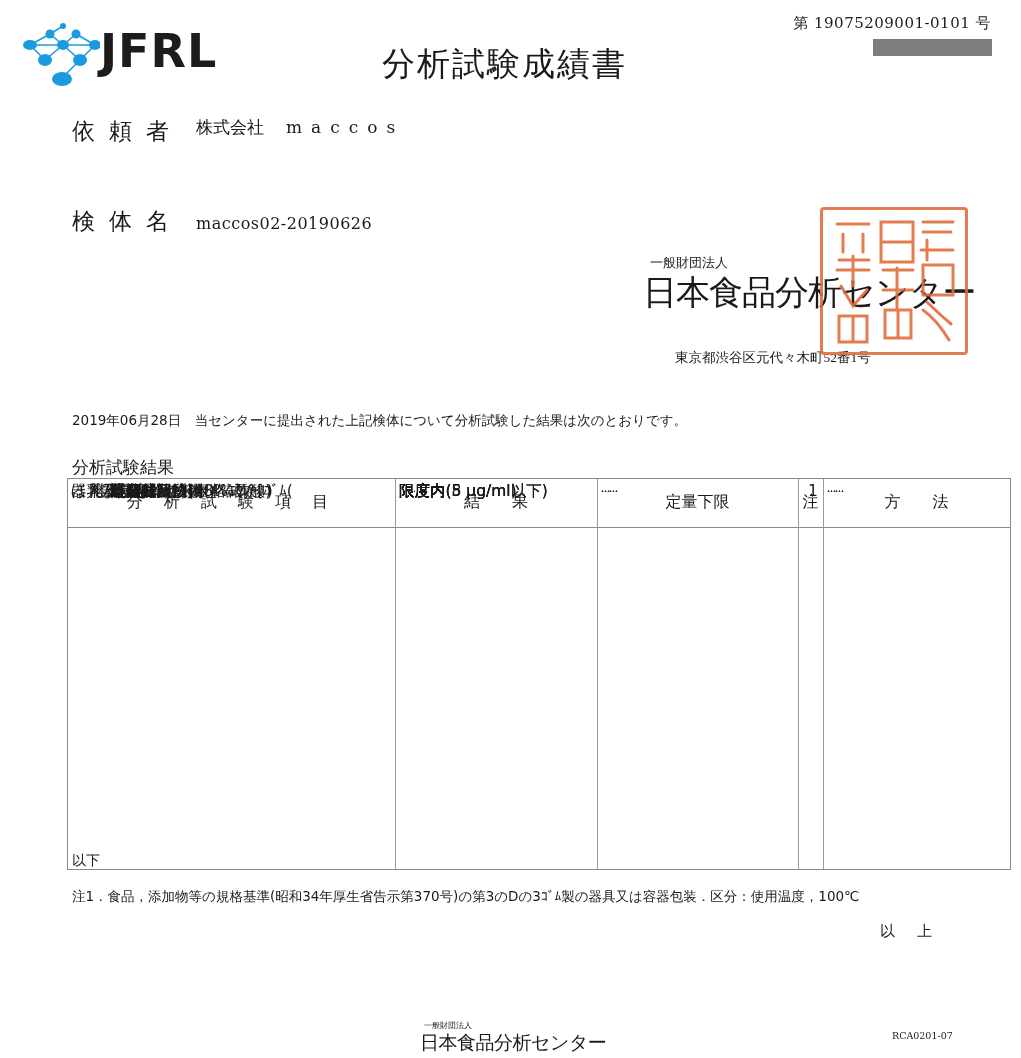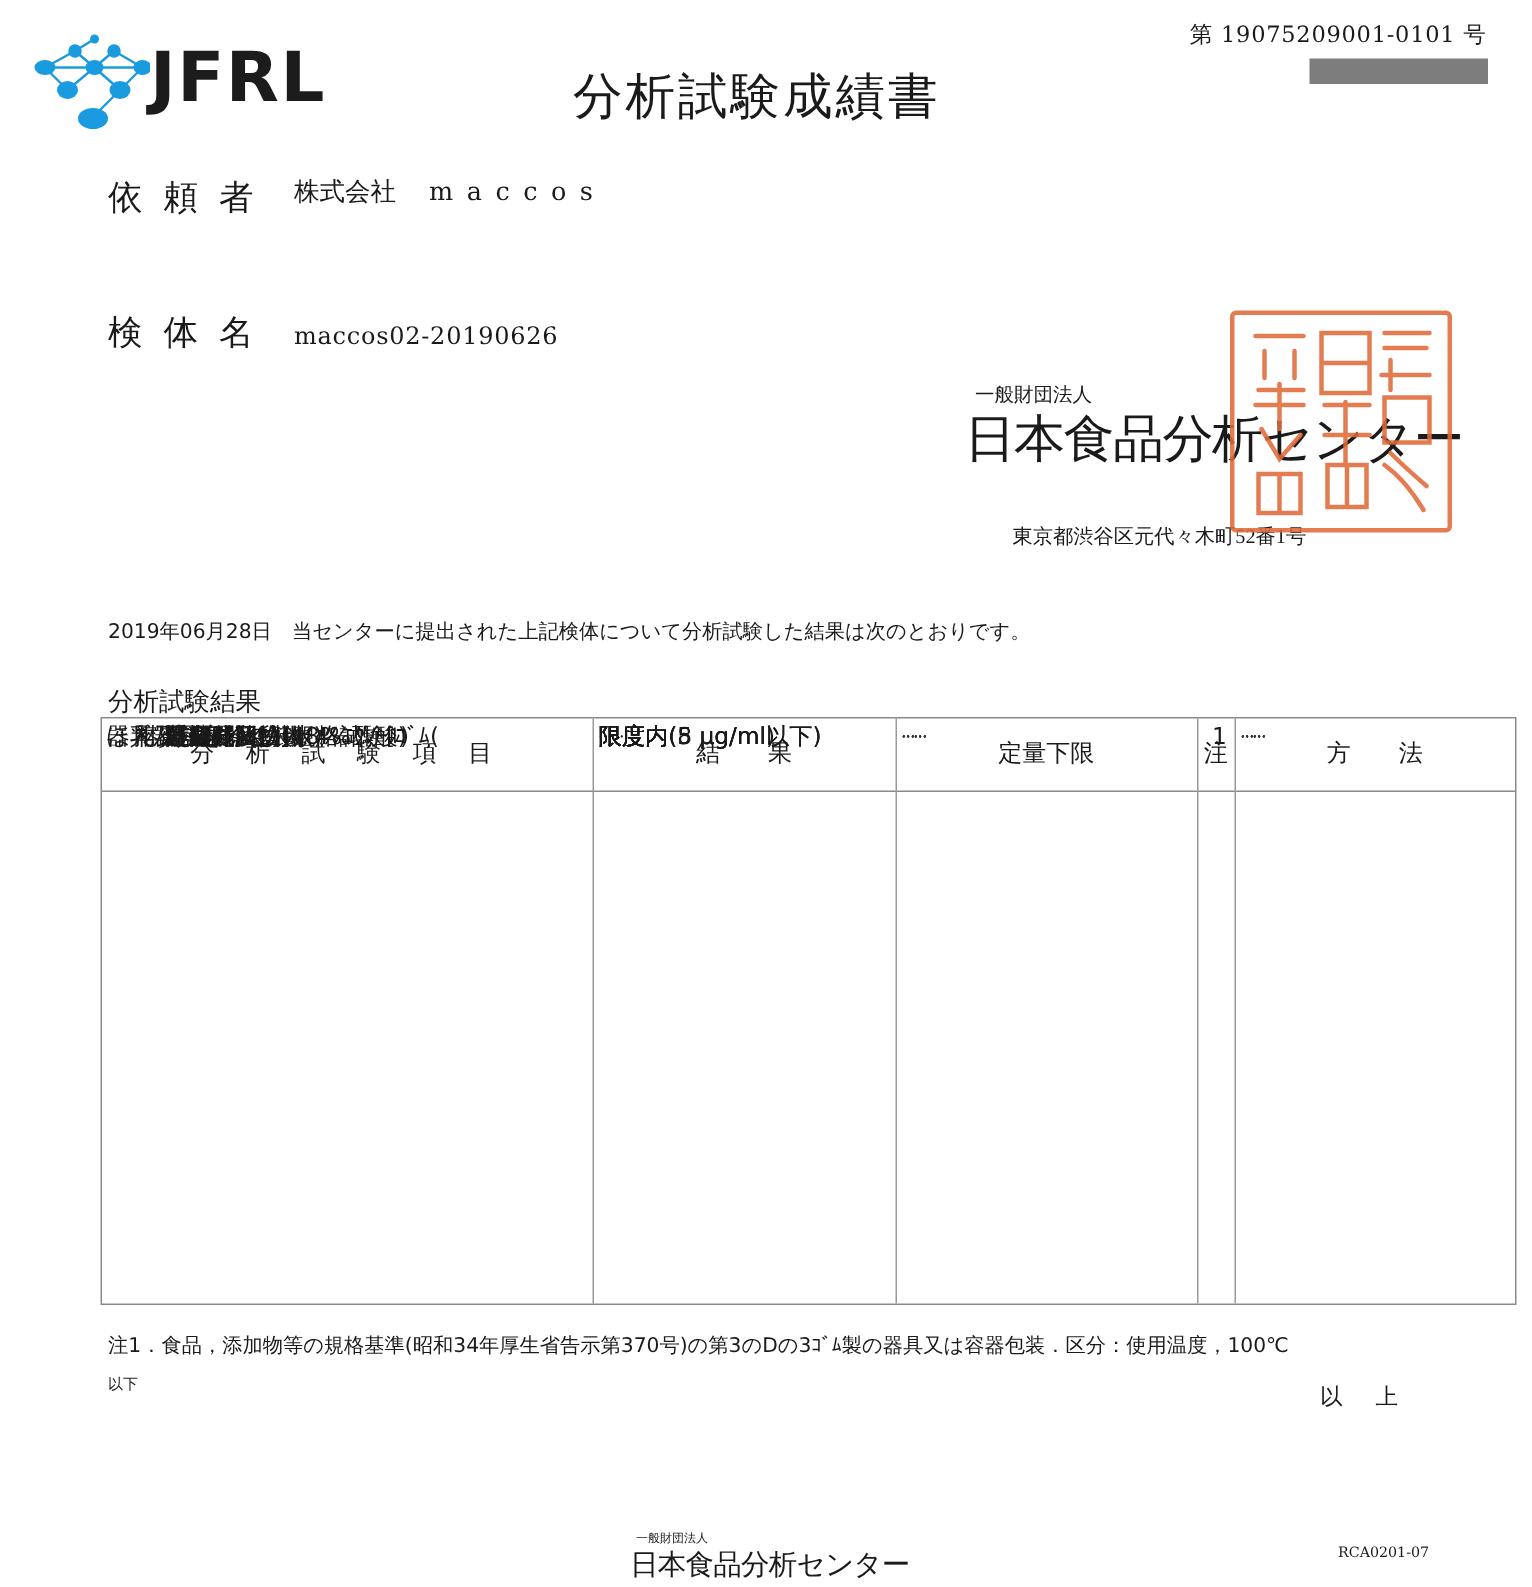--- a/index.html
+++ b/index.html
@@ -28,21 +28,21 @@
     .sect { left: 72px; top: 456px; font-size: 17px; font-family: "DejaVu Sans", sans-serif; }
     
     .tbl { left: 67px; top: 478px; width: 944px; height: 392px; border: 1.5px solid #8a8a8a; box-sizing: border-box; }
     .tbl .hdr { position: absolute; left: 0; top: 0; right: 0; height: 48px; border-bottom: 1.5px solid #8a8a8a; }
     .vline { position: absolute; top: 0; bottom: 0; width: 0; border-left: 1.2px solid #9a9a9a; }
     .hcell { position: absolute; top: 13px; font-size: 16px; text-align: center; font-family: "DejaVu Sans", sans-serif; }
     .row { position: absolute; left: 0; right: 0; height: 24.5px; }
     .cell { position: absolute; top: 0; white-space: nowrap; font-size: 15.5px; line-height: 24px; font-family: "DejaVu Sans", sans-serif; }
     .dots { position: absolute; top: 0; font-size: 9px; line-height: 16px; color: #333; letter-spacing: -1px; }
     .note { left: 72px; top: 876px; font-size: 13.5px; font-family: "DejaVu Sans", sans-serif; margin-top: 12px; }
-    .note2 { left: 72px; top: 916px; font-size: 10px; font-family: Liberation Sans, sans-serif; }
+    .note2 { left: 72px; top: 852px; font-size: 14px; font-family: Liberation Sans, sans-serif; }
     .ijo { left: 880px; top: 922px; font-size: 15px; letter-spacing: 22px; font-family: "DejaVu Sans", sans-serif; }
     .foot-sub { left: 424px; top: 1020px; font-size: 8px; font-family: "DejaVu Sans", sans-serif; }
     .foot-name { left: 420px; top: 1030px; font-size: 19px; font-family: "DejaVu Sans", sans-serif; letter-spacing: -0.5px; }
     .foot-code { left: 892px; top: 1030px; font-size: 9.5px; }
   </style>
 </head>
 <body>
 
 <div class="abs logo">
   <svg width="80" height="70" viewBox="0 0 80 70" style="position:absolute;left:0;top:0">

